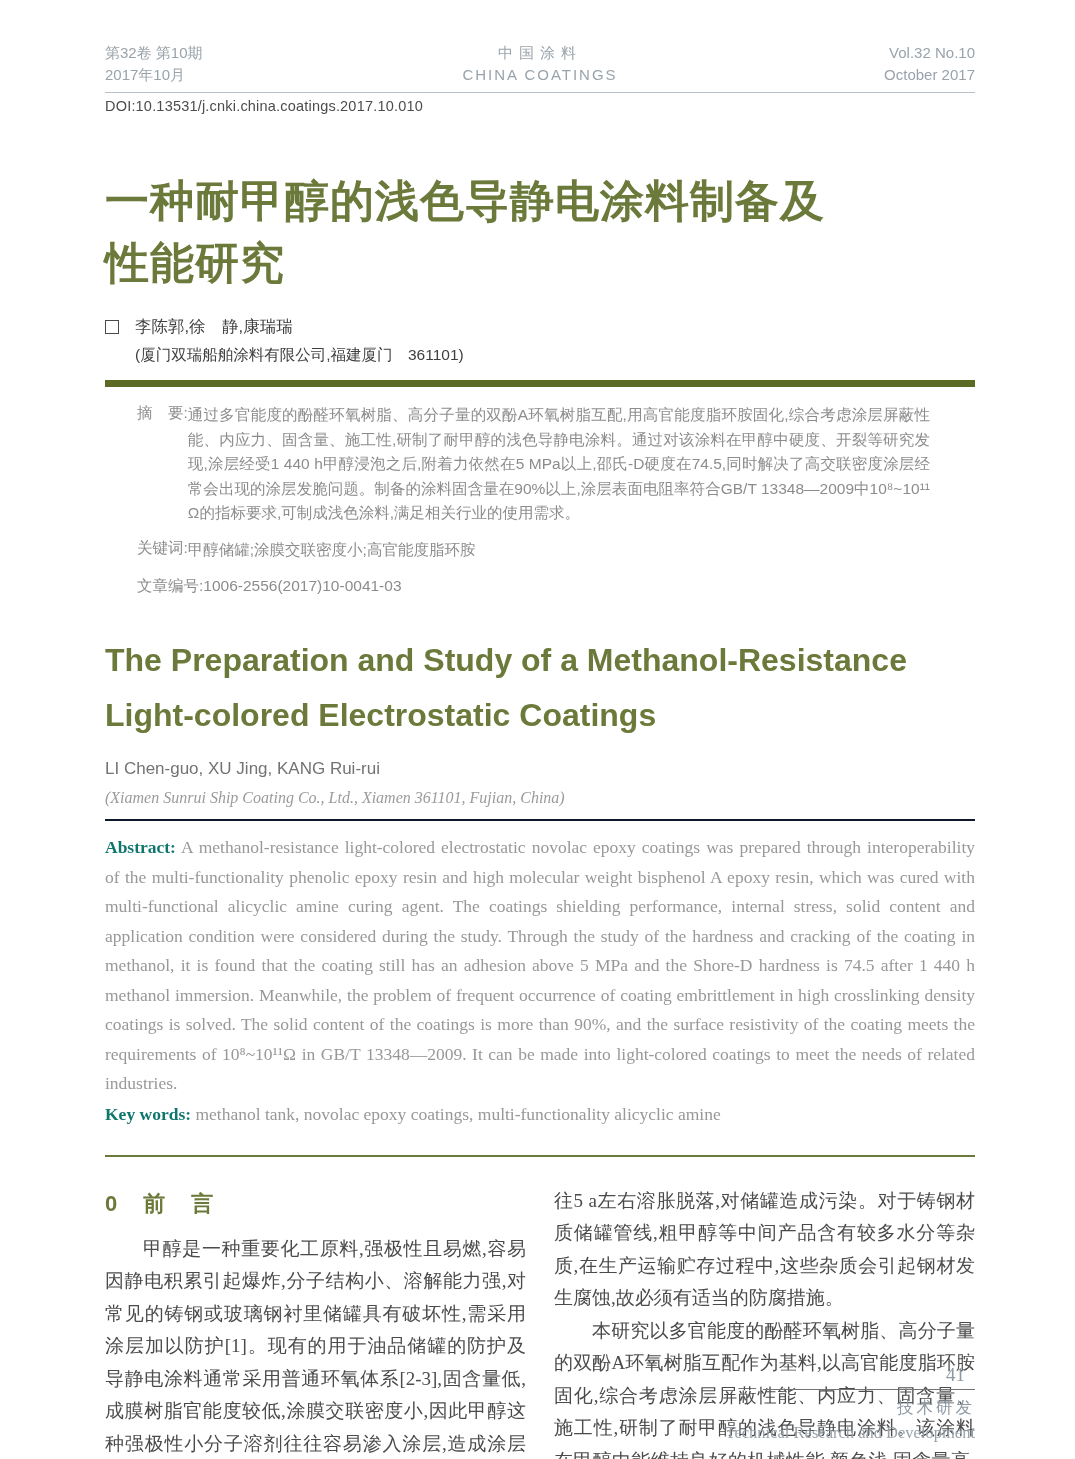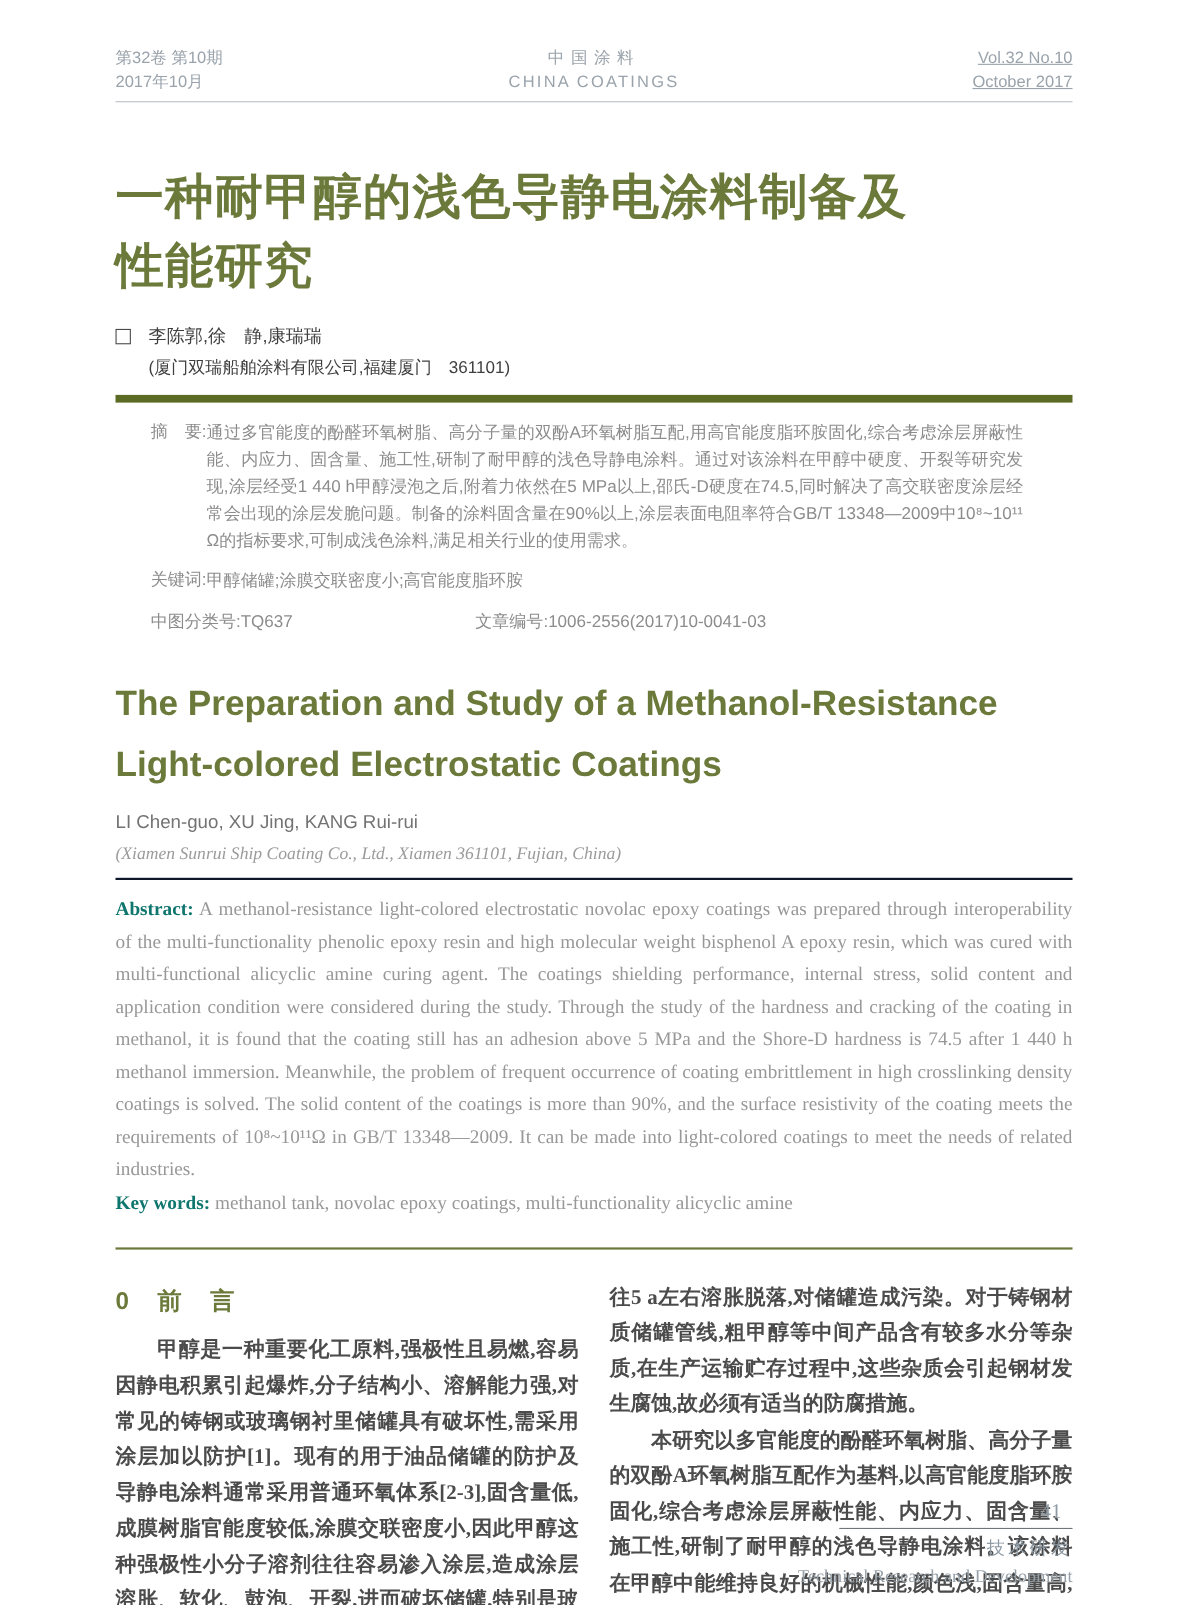--- a/index.html
+++ b/index.html
@@ -12,21 +12,21 @@
   }
   .content { padding:42px 100px 0 105px; }
 
   
   .journal-header {
     display:flex; justify-content:space-between; align-items:flex-start;
     color:#9aa3ab; font-size:15px; line-height:22px;
     border-bottom:1px solid #b9c0c6; padding-bottom:6px;gap:32px;
   }
   .jh-left, .jh-right { width:180px; }
-  .jh-right { text-align:right;text-decoration:underline; }
+  .jh-right { text-align:right; }
   .jh-center { text-align:center; letter-spacing:2px; }
   .jh-center .cn { letter-spacing:6px; }
   .doi { color:#4c4c4c; font-size:14.5px; margin-top:5px; letter-spacing:0.2px; }
 
   
   .title-cn {
     color:#6b7a3a; font-weight:bold; font-size:44px; line-height:62px;
     letter-spacing:1px; margin-top:56px;
   }
   .authors-cn { margin-top:22px; color:#3f3f3f; font-size:16.5px; display:flex; align-items:center; }
@@ -80,21 +80,20 @@
   
   .columns { display:flex; gap:28px; margin-top:28px; }
   .col { flex:1; }
   .section-heading {
     color:#6b7a3a; font-weight:bold; font-size:22px; letter-spacing:2px;
     margin-bottom:14px; margin-top:4px;
   }
   .para {
     color:#4b4b4b; font-size:19px; line-height:32.5px; text-align:justify;
     font-family:"Liberation Serif", serif;
-    font-weight:bold;
   }
   .indent { text-indent:2em; }
 
   
   .page-footer { position:absolute; right:100px; bottom:16px; text-align:right; }
   .pf-number {
     font-family:"Liberation Serif", serif; color:#8d99a3; font-size:19px;
     padding-right:10px; margin-bottom:3px;
   }
   .pf-rule { width:212px; border-top:1px solid #70757a; margin-left:auto; }
@@ -115,20 +114,21 @@
     </div>
     <div class="jh-center">
       <div class="cn">中国涂料</div>
       <div>CHINA COATINGS</div>
     </div>
     <div class="jh-right">
       <div>Vol.32 No.10</div>
       <div>October 2017</div>
     </div>
   </header>
+  <div class="doi">DOI:10.13531/j.cnki.china.coatings.2017.10.010</div>
 
   <h1 class="title-cn">
     <div>一种耐甲醇的浅色导静电涂料制备及</div>
     <div>性能研究</div>
   </h1>
 
   <div class="authors-cn">
     <span class="author-marker"></span>
     <span>李陈郭,徐　静,康瑞瑞</span>
   </div>
@@ -139,21 +139,20 @@
   <div class="meta-block">
     <div class="hang abstract-cn">
       <span class="label">摘　要:</span>
       <span class="body">通过多官能度的酚醛环氧树脂、高分子量的双酚A环氧树脂互配,用高官能度脂环胺固化,综合考虑涂层屏蔽性能、内应力、固含量、施工性,研制了耐甲醇的浅色导静电涂料。通过对该涂料在甲醇中硬度、开裂等研究发现,涂层经受1 440 h甲醇浸泡之后,附着力依然在5 MPa以上,邵氏-D硬度在74.5,同时解决了高交联密度涂层经常会出现的涂层发脆问题。制备的涂料固含量在90%以上,涂层表面电阻率符合GB/T 13348—2009中10⁸~10¹¹ Ω的指标要求,可制成浅色涂料,满足相关行业的使用需求。</span>
     </div>
     <div class="hang keywords-cn">
       <span class="label">关键词:</span>
       <span class="body">甲醇储罐;涂膜交联密度小;高官能度脂环胺</span>
     </div>
     <div class="class-row">
-      <span class="c1">中图分类号:TQ637</span>
       <span class="c3">文章编号:1006-2556(2017)10-0041-03</span>
     </div>
   </div>
 
   <h2 class="title-en">
     <div>The Preparation and Study of a Methanol-Resistance</div>
     <div>Light-colored Electrostatic Coatings</div>
   </h2>
   <div class="authors-en">LI Chen-guo, XU Jing, KANG Rui-rui</div>
   <div class="affil-en">(Xiamen Sunrui Ship Coating Co., Ltd., Xiamen 361101, Fujian, China)</div>

